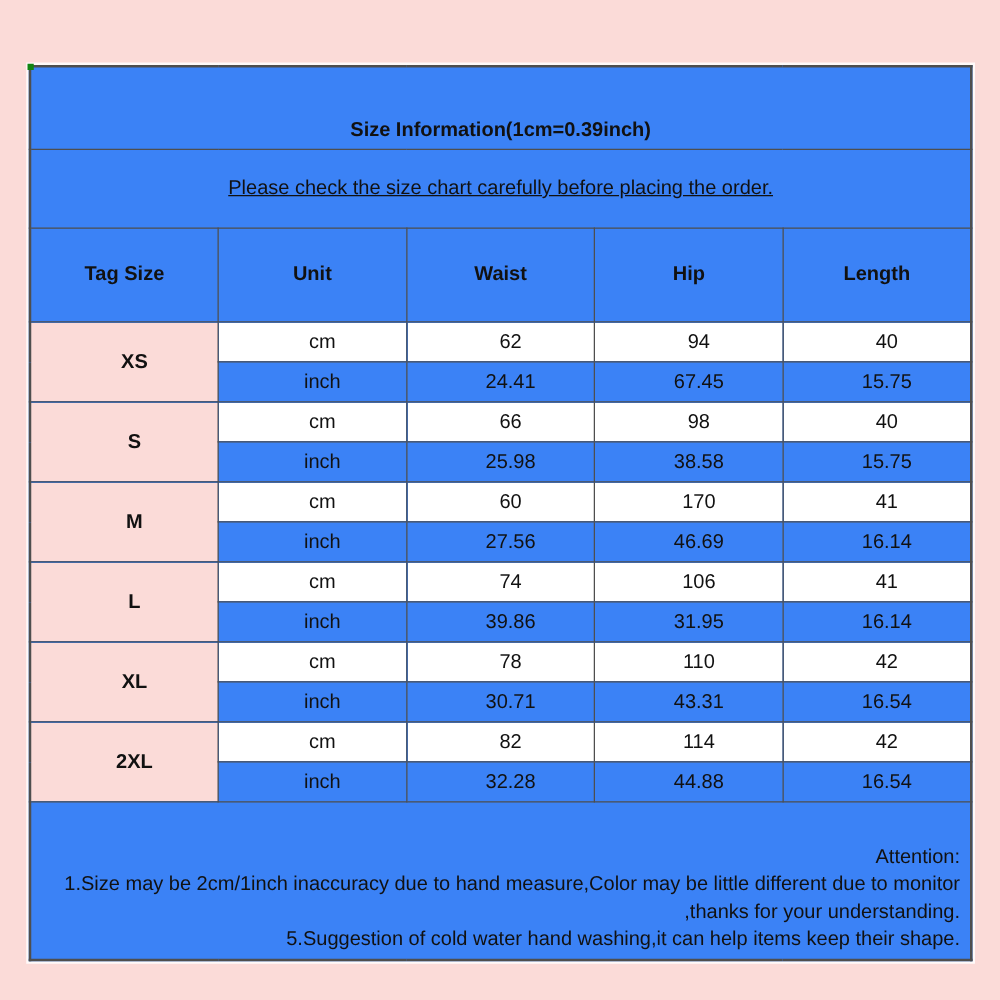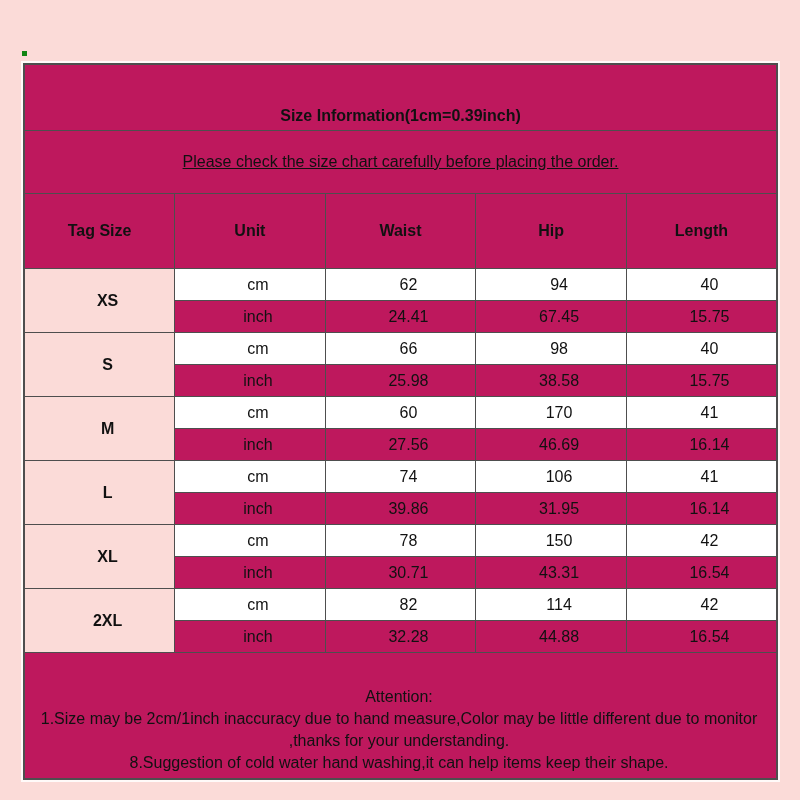--- a/index.html
+++ b/index.html
@@ -13,28 +13,28 @@
   }
   .canvas {
     position: relative;
     width: 800px;
     height: 800px;
     overflow: hidden;
   }
   table.size-table {
     position: absolute;
     left: 23px;
-    top: 63px;
+    top: 52px;
     width: 755px;
     height: 698px;
     table-layout: fixed;
     border-collapse: collapse;
     border: 2px solid #4E4E4E;
     box-shadow: 0 0 0 2px rgba(255,255,255,0.85);
-    background: #be185d;
+    background: #3b82f6;
   }
   td, th {
     border: 1px solid #4E4E4E;
     text-align: center;
     vertical-align: middle;
     font-size: 16px;
     font-weight: normal;
     padding: 0;
     overflow: hidden;
   }
@@ -58,21 +58,21 @@
   }
   tr.cm-row td.data-cell {
     background: #FFFFFF;
   }
   td.tag-cell {
     font-weight: bold;
     background: #FBDBD8;
   }
   tr.attention-row td {
     height: 117px;
-    text-align: center;
+    text-align: right;
     vertical-align: bottom;
     padding: 4px 8px 4px 5px;
     line-height: 22px;
   }
   .corner-artifact {
     position: absolute;
     left: 22px;
     top: 51px;
     width: 5px;
     height: 5px;
@@ -165,21 +165,21 @@
       <td class="data-cell">inch</td>
       <td class="data-cell">39.86</td>
       <td class="data-cell">31.95</td>
       <td class="data-cell">16.14</td>
     </tr>
 
     <tr class="cm-row">
       <td class="tag-cell" rowspan="2">XL</td>
       <td class="data-cell">cm</td>
       <td class="data-cell">78</td>
-      <td class="data-cell">150</td>
+      <td class="data-cell">110</td>
       <td class="data-cell">42</td>
     </tr>
     <tr class="inch-row">
       <td class="data-cell">inch</td>
       <td class="data-cell">30.71</td>
       <td class="data-cell">43.31</td>
       <td class="data-cell">16.54</td>
     </tr>
 
     <tr class="cm-row">
@@ -194,18 +194,18 @@
       <td class="data-cell">32.28</td>
       <td class="data-cell">44.88</td>
       <td class="data-cell">16.54</td>
     </tr>
 
     <tr class="attention-row">
       <td colspan="5">
         <div>Attention:</div>
         <div>1.Size may be 2cm/1inch inaccuracy due to hand measure,Color may be little different due to monitor</div>
         <div>,thanks for your understanding.</div>
-        <div>8.Suggestion of cold water hand washing,it can help items keep their shape.</div>
+        <div>5.Suggestion of cold water hand washing,it can help items keep their shape.</div>
       </td>
     </tr>
   </tbody>
     </table>
 </div>
 
 </body></html>

